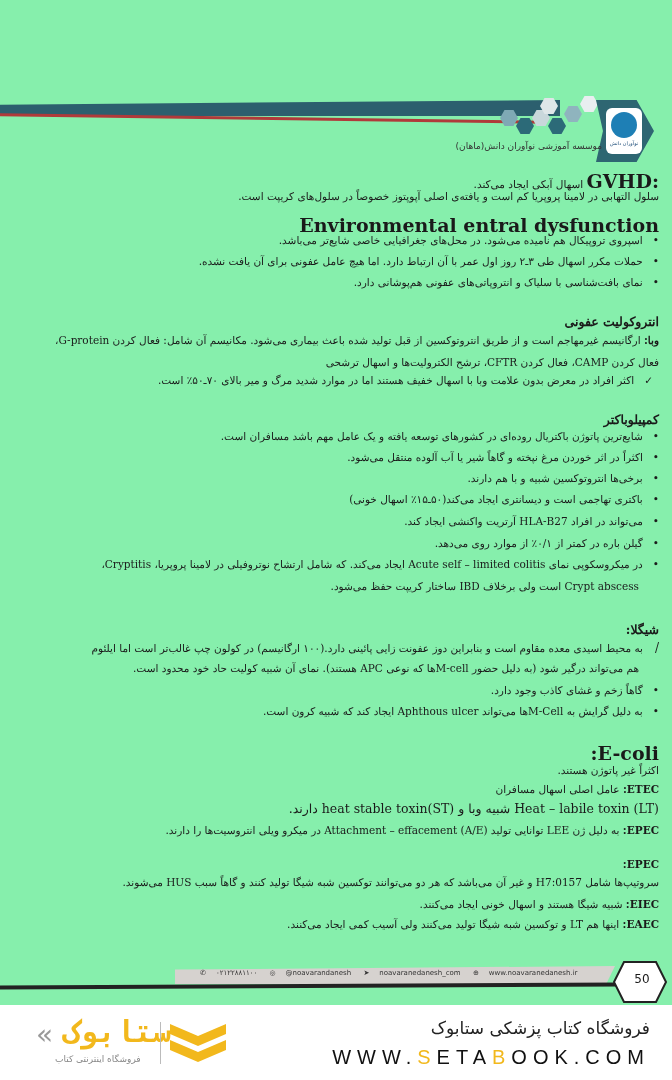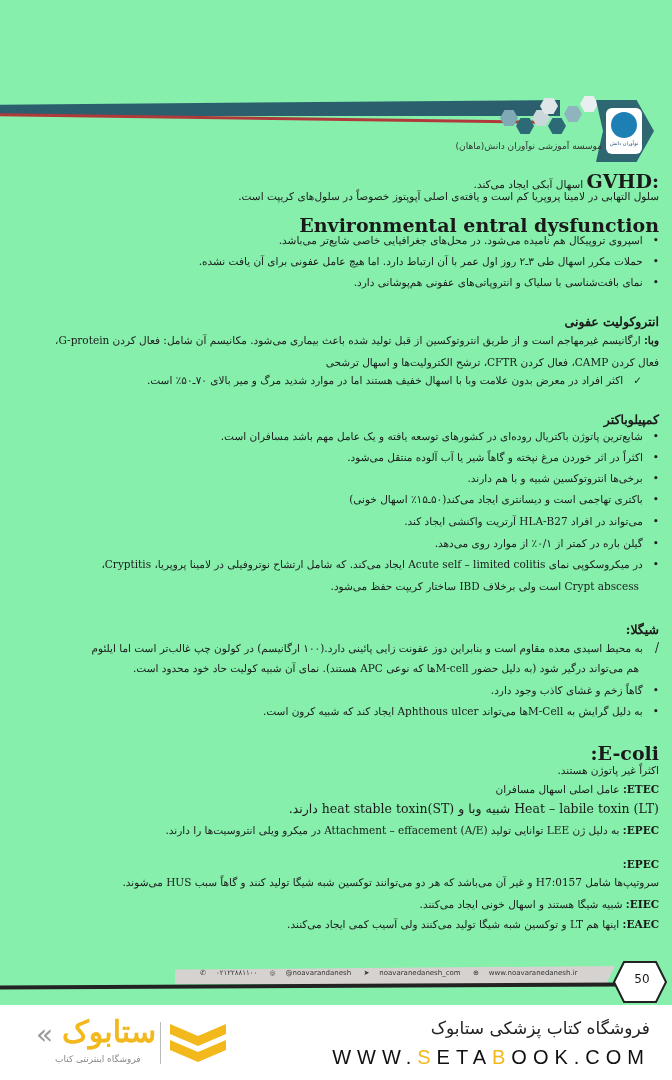--- a/index.html
+++ b/index.html
@@ -37,21 +37,21 @@
     .ftr-contacts { position:absolute; left:200px; top:969px; font-size:7px; color:#333; font-family:"DejaVu Sans", sans-serif; white-space:nowrap; }
     .ftr-contacts span { margin-right:10px; }
     .pagehex-svg { position:absolute; left:612px; top:960px; }
     .pagenum { position:absolute; left:630px; top:972px; width:24px; text-align:center; font-size:12px; font-family:"DejaVu Sans", sans-serif; }
 
     
     .banner { position:absolute; left:0; top:1005px; width:672px; height:75px; background:#ffffff; }
     .banner-title { position:absolute; right:22px; top:1018px; font-size:17px; color:#222; direction:rtl; font-family:"DejaVu Sans", sans-serif; }
     .banner-url { position:absolute; right:22px; top:1046px; font-size:20px; letter-spacing:6px; color:#111; font-family:Liberation Sans, sans-serif; }
     .banner-url .y { color:#f2b81c; }
-    .brand-main { position:absolute; left:62px; top:1014px; font-size:30px; font-weight:bold; color:#f2b81c; font-family:Liberation Sans, sans-serif; direction:rtl; }
+    .brand-main { position:absolute; left:62px; top:1014px; font-size:30px; font-weight:bold; color:#f2b81c; font-family:Liberation Mono, monospace; direction:rtl; }
     .brand-arrows { position:absolute; left:36px; top:1018px; font-size:28px; color:#999; font-family:"DejaVu Sans", sans-serif; }
     .brand-sub { position:absolute; left:55px; top:1054px; font-size:9px; color:#888; direction:rtl; font-family:"DejaVu Sans", sans-serif; }
     .brand-div { position:absolute; left:160px; top:1022px; width:1px; height:42px; background:#bbb; }
     .chevrons { position:absolute; left:168px; top:1020px; }
   </style>
 </head>
 <body>
 
 <div class="page">
 
@@ -78,21 +78,21 @@
   <div class="line h-en" style="top:214px">Environmental entral dysfunction</div>
 
   <div class="line" style="top:190px">سلول التهابی در لامینا پروپریا کم است و یافته‌ی اصلی آپوپتوز خصوصاً در سلول‌های کریپت است.</div>
   <div class="line bul" style="top:234px">اسپروی تروپیکال هم نامیده می‌شود. در محل‌های جغرافیایی خاصی شایع‌تر می‌باشد.</div>
   <div class="line bul" style="top:255px">حملات مکرر اسهال طی ۳ـ۲ روز اول عمر با آن ارتباط دارد. اما هیچ عامل عفونی برای آن یافت نشده.</div>
   <div class="line bul" style="top:276px">نمای بافت‌شناسی با سلیاک و انتروپاتی‌های عفونی هم‌پوشانی دارد.</div>
 
   <div class="line h-fa" style="top:314px">انتروکولیت عفونی</div>
   <div class="line" style="top:334px"><b>وبا:</b><span> ارگانیسم غیرمهاجم است و از طریق انتروتوکسین از قبل تولید شده باعث بیماری می‌شود. مکانیسم آن شامل: فعال کردن G-protein،</span></div>
   <div class="line" style="top:356px">فعال کردن CAMP، فعال کردن CFTR، ترشح الکترولیت‌ها و اسهال ترشحی</div>
-  <div class="line chk" style="top:374px;right:45px">اکثر افراد در معرض بدون علامت وبا با اسهال خفیف هستند اما در موارد شدید مرگ و میر بالای ۷۰ـ۵۰٪ است.</div>
+  <div class="line chk" style="top:374px;right:34px">اکثر افراد در معرض بدون علامت وبا با اسهال خفیف هستند اما در موارد شدید مرگ و میر بالای ۷۰ـ۵۰٪ است.</div>
 
   <div class="line h-fa" style="top:412px">کمپیلوباکتر</div>
   <div class="line bul" style="top:430px">شایع‌ترین پاتوژن باکتریال روده‌ای در کشورهای توسعه یافته و یک عامل مهم باشد مسافران است.</div>
   <div class="line bul" style="top:451px">اکثراً در اثر خوردن مرغ نپخته و گاهاً شیر یا آب آلوده منتقل می‌شود.</div>
   <div class="line bul" style="top:472px">برخی‌ها انتروتوکسین شبیه و با هم دارند.</div>
   <div class="line bul" style="top:493px">باکتری تهاجمی است و دیسانتری ایجاد می‌کند(۵۰ـ۱۵٪ اسهال خونی)</div>
   <div class="line bul" style="top:515px">می‌تواند در افراد HLA-B27 آرتریت واکنشی ایجاد کند.</div>
   <div class="line bul" style="top:537px">گیلن باره در کمتر از ۰/۱٪ از موارد روی می‌دهد.</div>
   <div class="line bul" style="top:558px">در میکروسکوپی نمای Acute self – limited colitis ایجاد می‌کند. که شامل ارتشاح نوتروفیلی در لامینا پروپریا، Cryptitis،</div>
   <div class="line" style="top:580px;right:48px">Crypt abscess است ولی برخلاف IBD ساختار کریپت حفظ می‌شود.</div>

